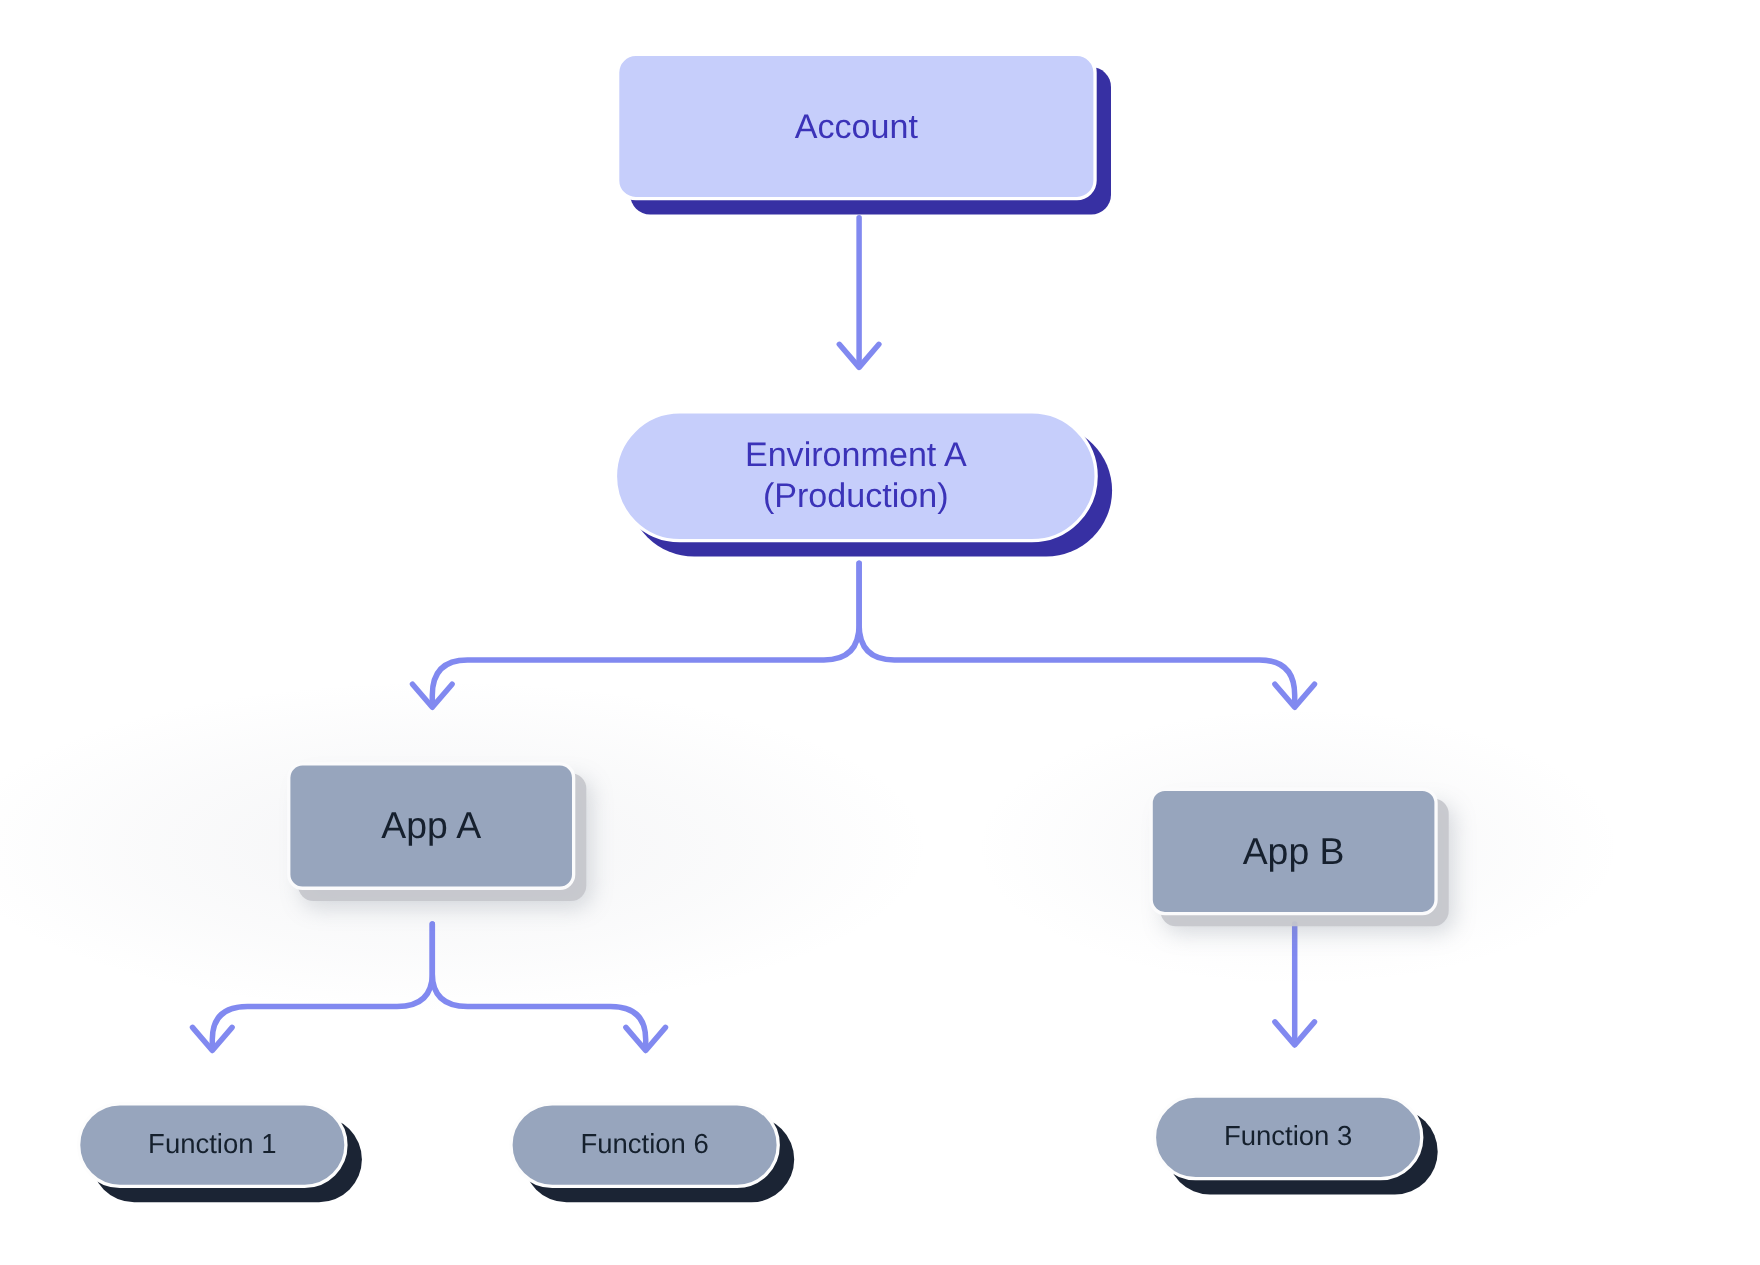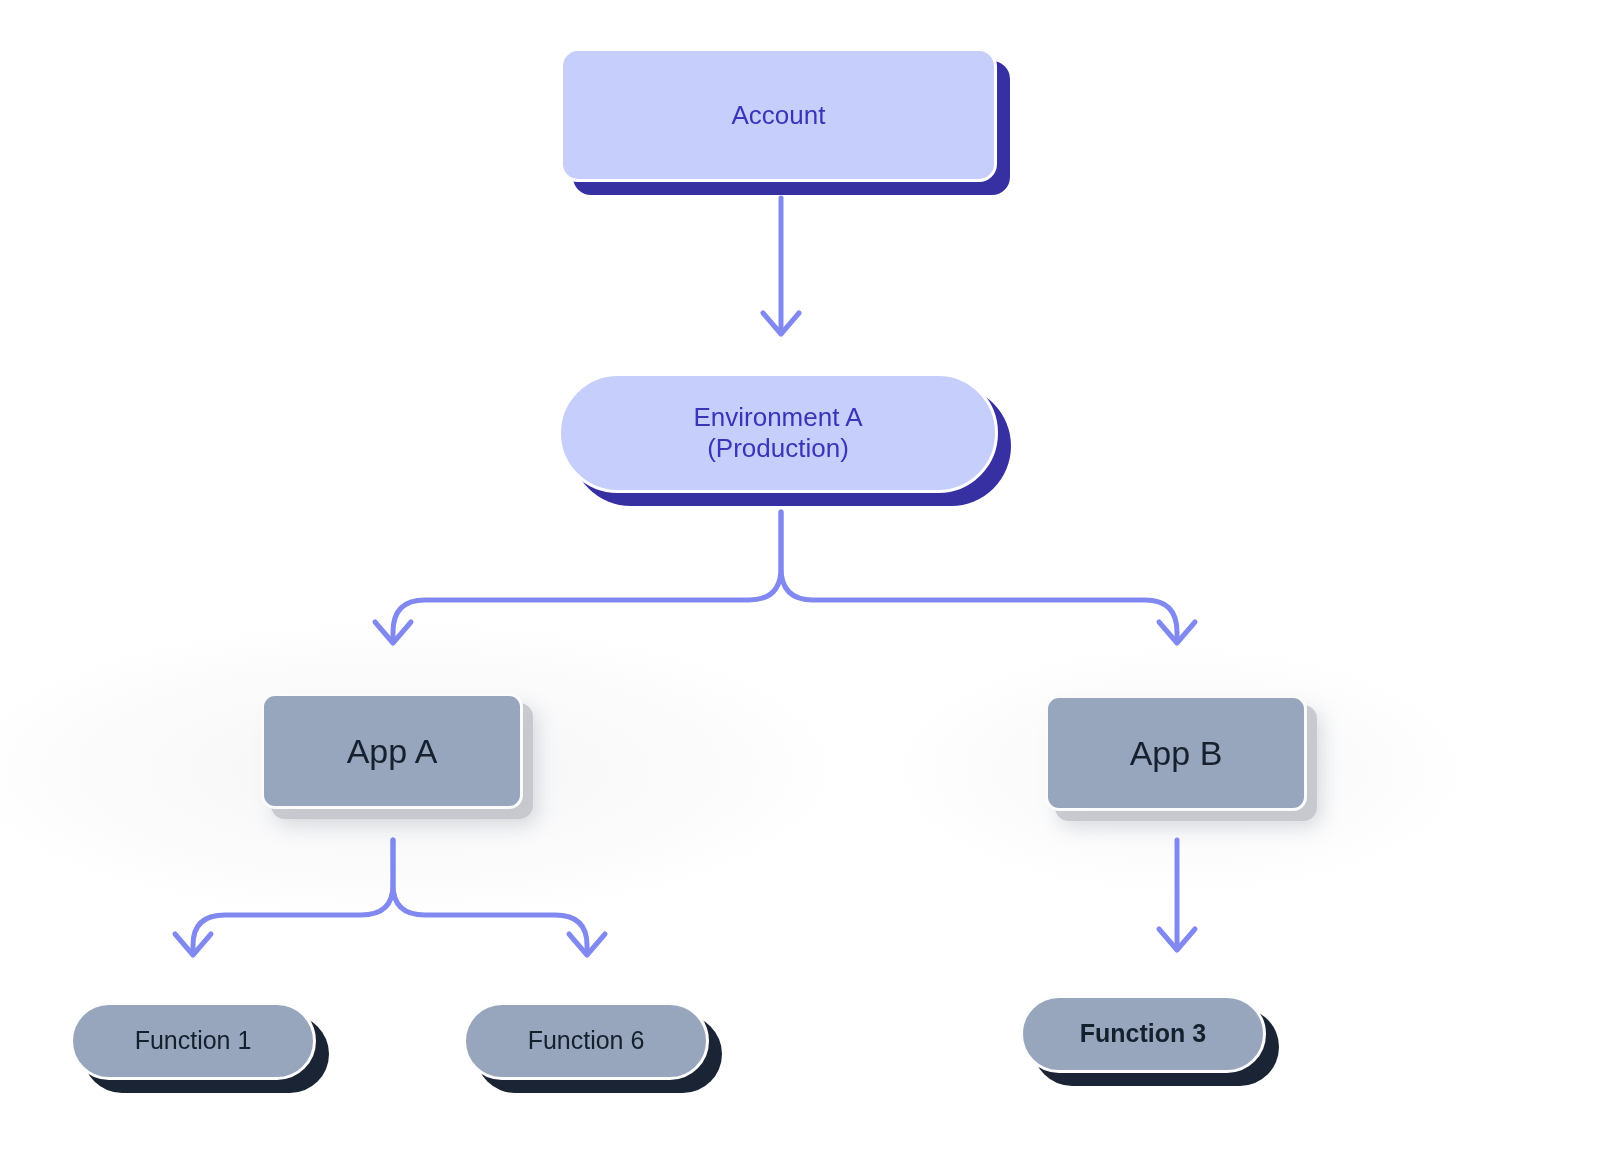--- a/index.html
+++ b/index.html
@@ -48,21 +48,21 @@
     line-height: 1.18;
     white-space: pre-line;
     user-select: none;
   }
 
   
   .node--primary {
     background: #c6cefb;
     border: 3px solid #ffffff;
     color: #3b33b8;
-    font-size: 26px;
+    font-size: 31px;
     font-weight: 400;
     box-shadow: 13px 13px 0 0 #3730a3;
   }
   .node--primary.is-rect { border-radius: 18px; }
   .node--primary.is-pill { border-radius: 999px; }
 
   
   .node--app {
     background: #97a5bd;
     border: 3px solid #fbfbfc;
@@ -135,29 +135,29 @@
 
   <div class="node node--primary is-pill" style="left:558px; top:373px; width:440px; height:120px;">
     <span>Environment A
 (Production)</span>
   </div>
 
   <div class="node node--app" style="left:261px; top:693px; width:262px; height:116px;">
     <span>App A</span>
   </div>
 
-  <div class="node node--app" style="left:1045px; top:695px; width:262px; height:116px;">
+  <div class="node node--app" style="left:1045px; top:716px; width:262px; height:116px;">
     <span>App B</span>
   </div>
 
   <div class="node node--fn" style="left:70px; top:1002px; width:246px; height:78px;justify-content:center;">
     <span>Function 1</span>
   </div>
 
   <div class="node node--fn" style="left:463px; top:1002px; width:246px; height:78px;">
     <span>Function 6</span>
   </div>
 
-  <div class="node node--fn" style="left:1020px; top:995px; width:246px; height:78px;font-weight:bold;">
+  <div class="node node--fn" style="left:1048px; top:995px; width:246px; height:78px;">
     <span>Function 3</span>
   </div>
 
 </div>
 
 </body></html>

